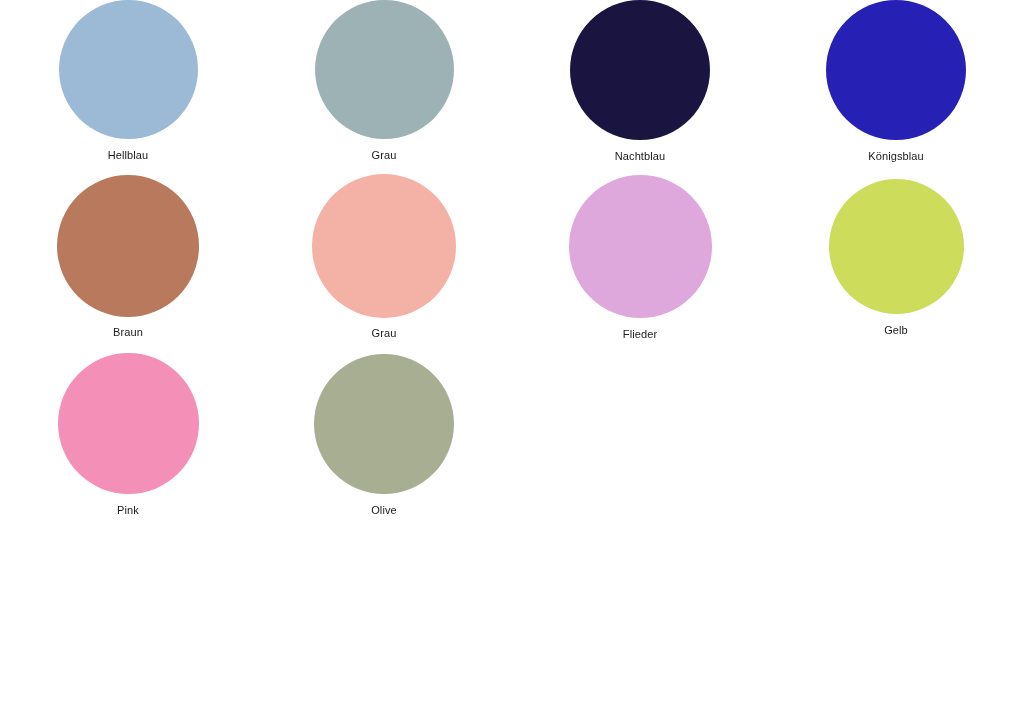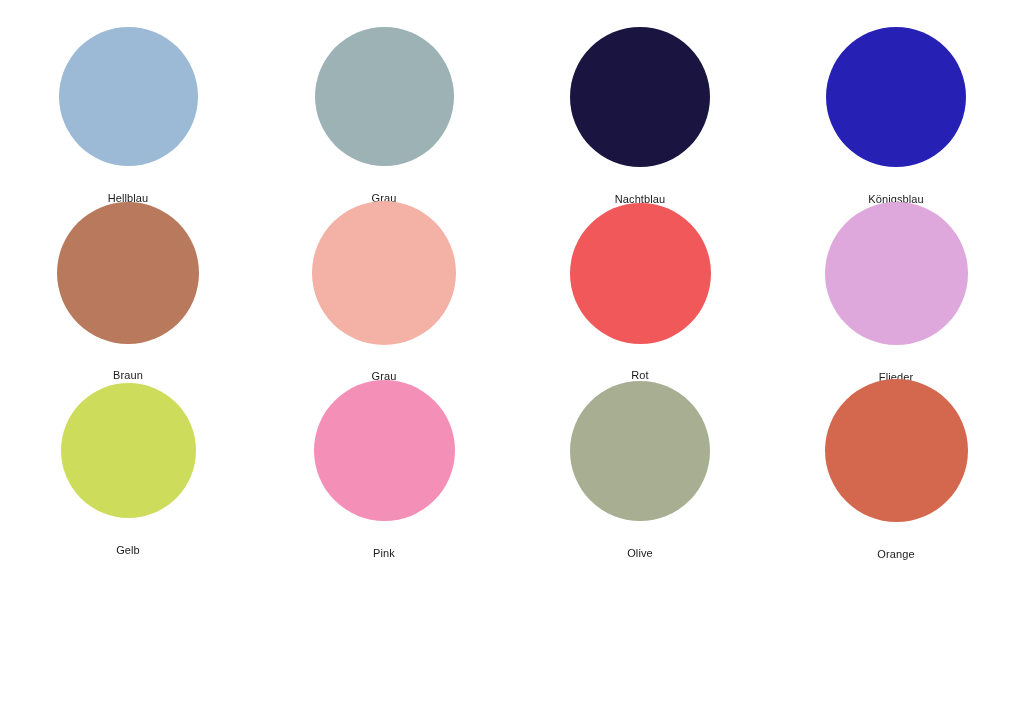--- a/index.html
+++ b/index.html
@@ -26,23 +26,21 @@
     grid-template-rows: repeat(4, 177px);
     align-content: start;
   }
 
   .swatch-cell {
     position: relative;
     display: flex;
     flex-direction: column;
     align-items: center;
     justify-content: flex-start;
-    padding-top: 27px;
     box-sizing: border-box;
-    gap: 16px;
   }
 
   .swatch-cell.empty {
     visibility: hidden;
   }
 
   .swatch-dot {
     width: 140px;
     height: 140px;
     border-radius: 50%;
@@ -110,24 +108,20 @@
     <span class="swatch-dot" style="background-color: rgb(184, 121, 92);"></span>
     <span class="swatch-label">Braun</span>
   </div>
 
 
   <div class="swatch-cell c-lachs">
     <span class="swatch-dot" style="background-color: rgb(244, 177, 166);"></span>
     <span class="swatch-label">Grau</span>
   </div>
 
-  <div class="swatch-cell c-rot">
-    <span class="swatch-dot" style="background-color: rgb(241, 88, 90);"></span>
-    <span class="swatch-label">Rot</span>
-  </div>
 
   <div class="swatch-cell c-flieder">
     <span class="swatch-dot" style="background-color: rgb(223, 168, 221);"></span>
     <span class="swatch-label">Flieder</span>
   </div>
 
 
   <div class="swatch-cell c-gelb">
     <span class="swatch-dot" style="background-color: rgb(206, 220, 92);"></span>
     <span class="swatch-label">Gelb</span>
@@ -136,21 +130,17 @@
   <div class="swatch-cell c-pink">
     <span class="swatch-dot" style="background-color: rgb(244, 143, 184);"></span>
     <span class="swatch-label">Pink</span>
   </div>
 
   <div class="swatch-cell c-olive">
     <span class="swatch-dot" style="background-color: rgb(168, 174, 145);"></span>
     <span class="swatch-label">Olive</span>
   </div>
 
-  <div class="swatch-cell c-orange">
-    <span class="swatch-dot" style="background-color: rgb(212, 104, 78);"></span>
-    <span class="swatch-label">Orange</span>
-  </div>
 
   <div class="swatch-cell empty"></div>
   <div class="swatch-cell empty"></div>
 
 </div>
 
 </body></html>

